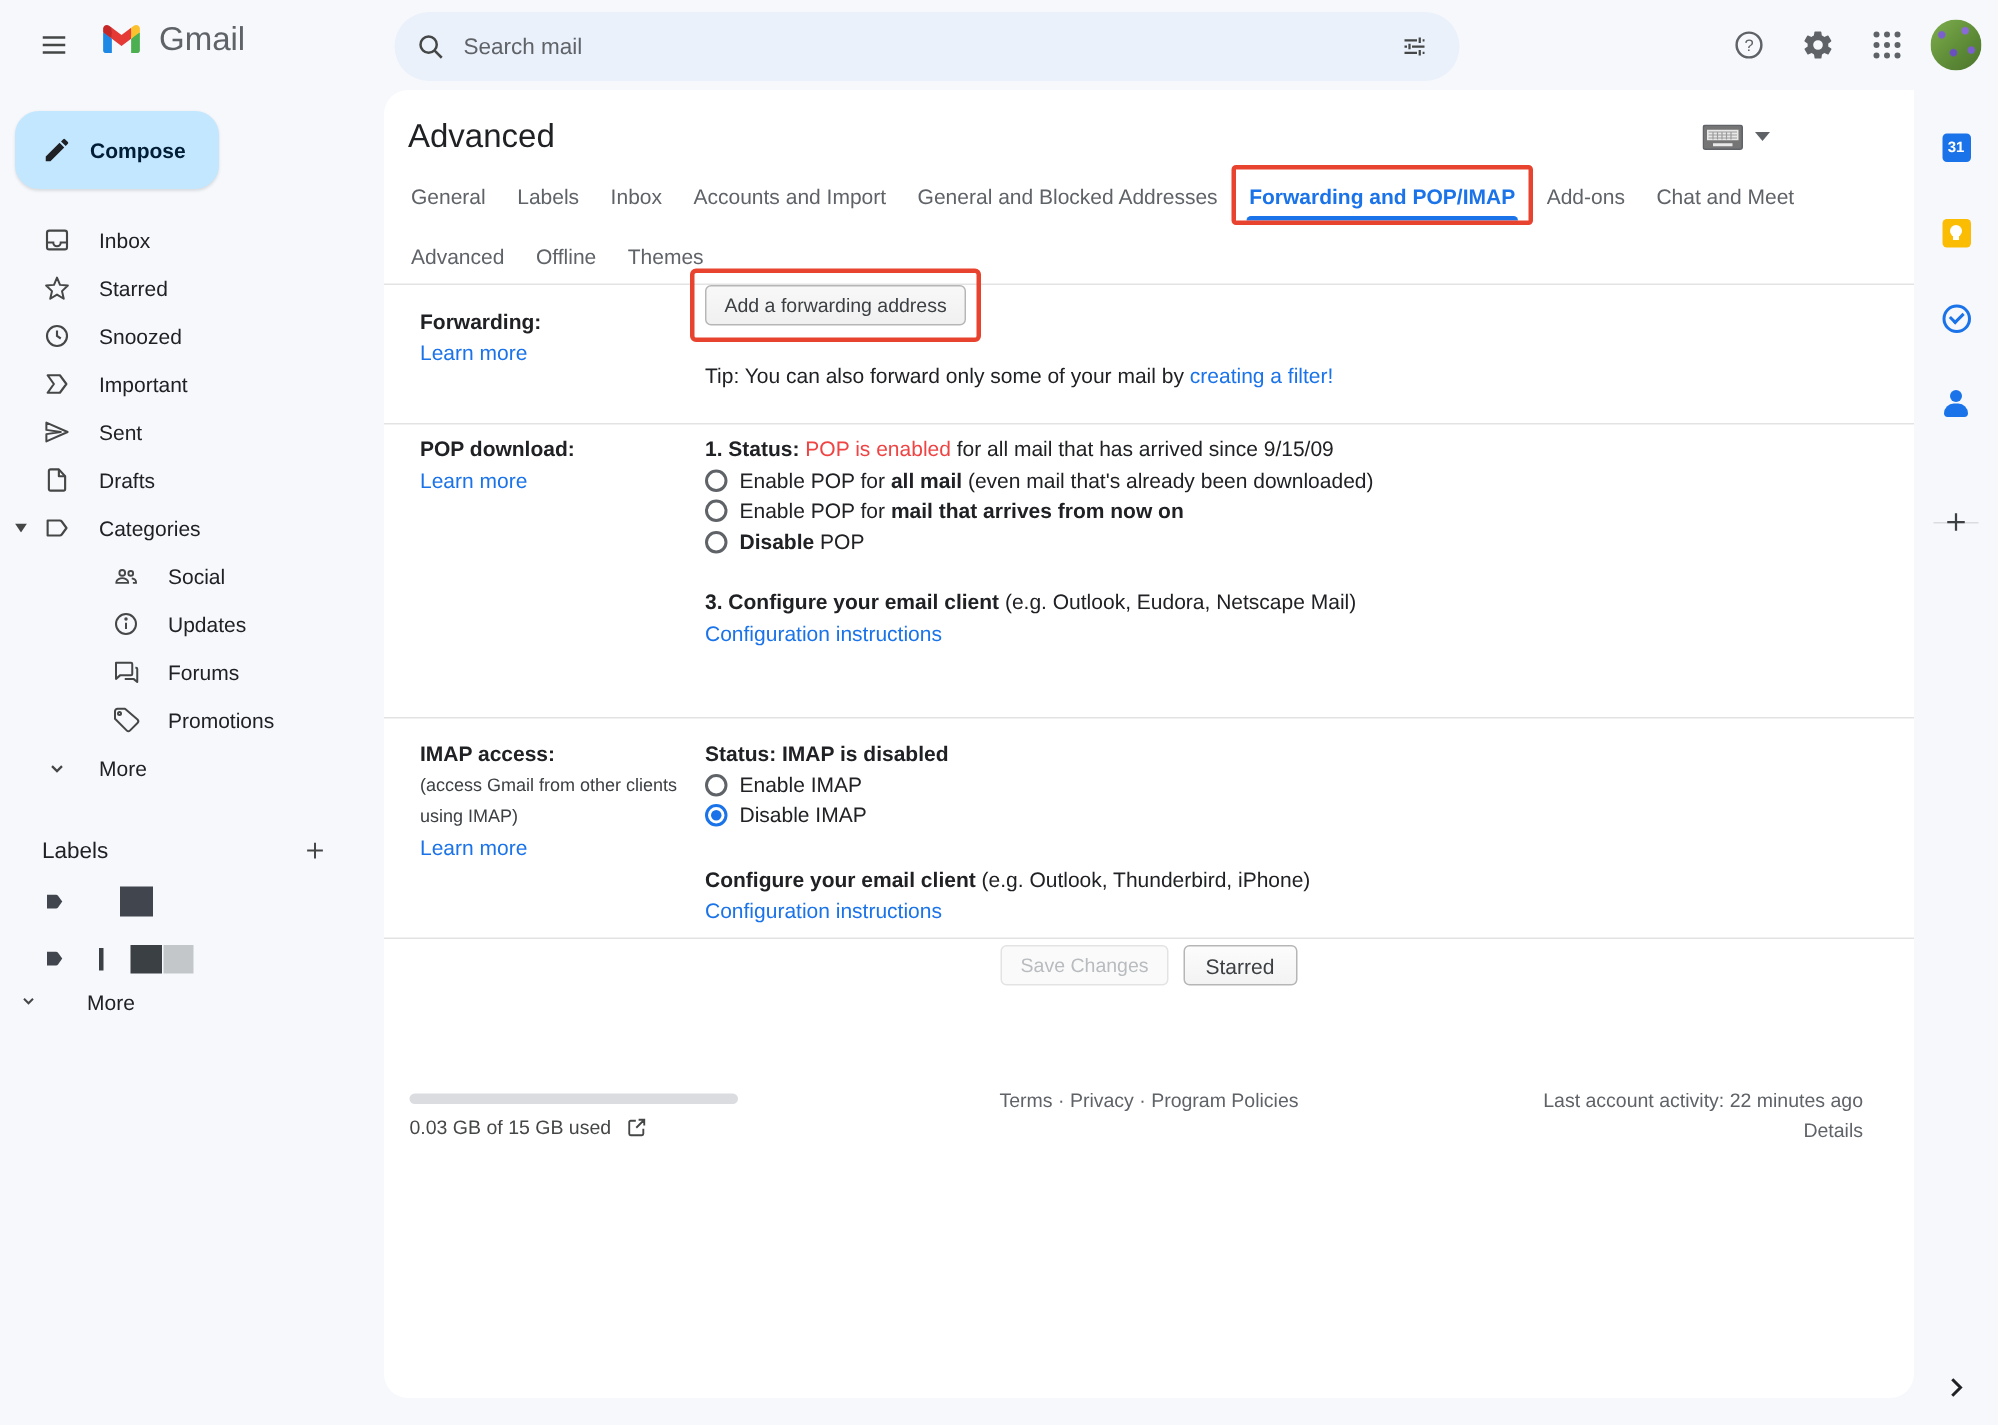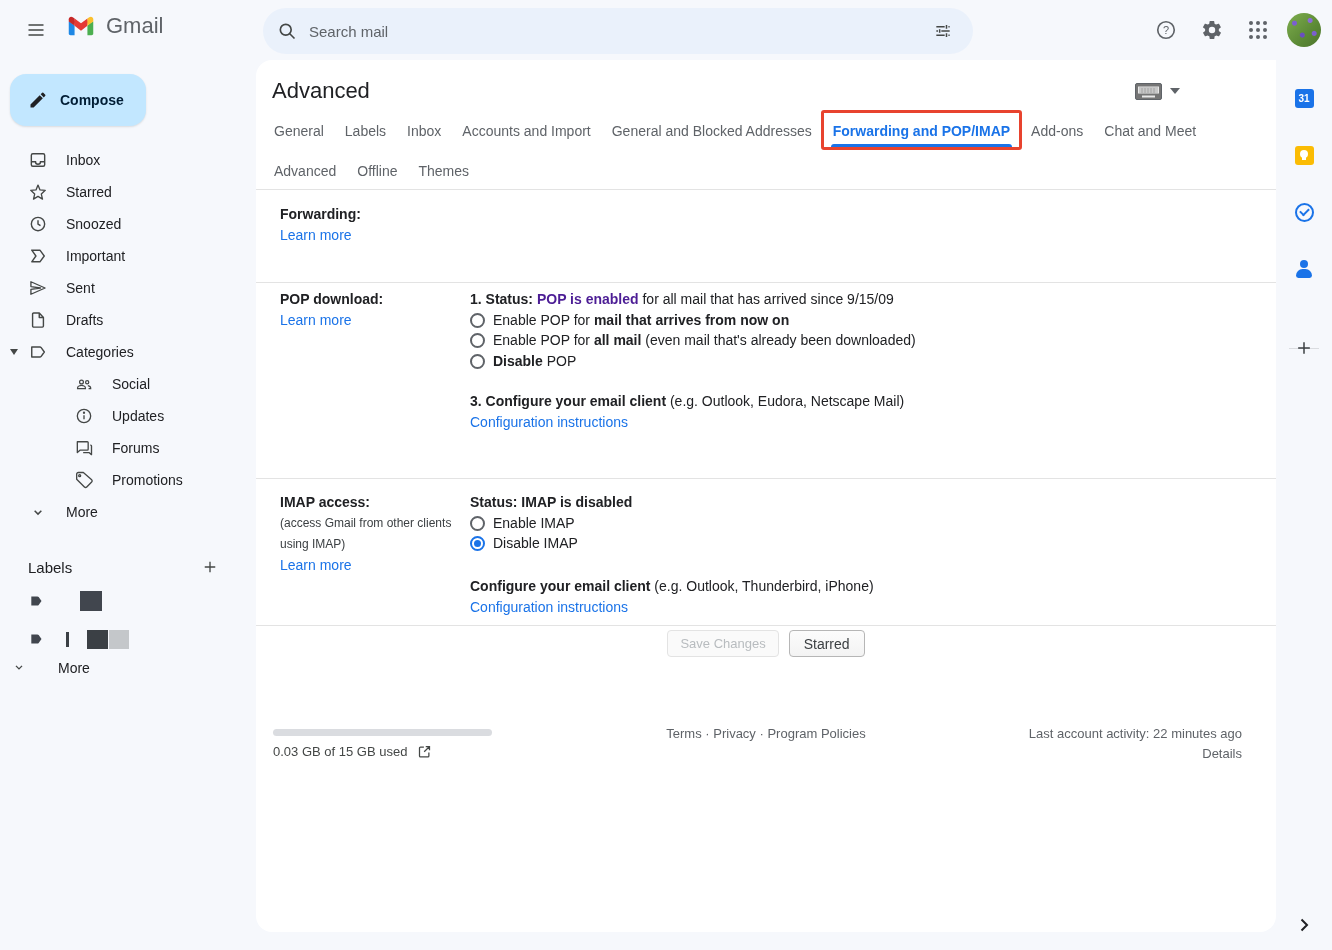--- a/index.html
+++ b/index.html
@@ -59,21 +59,21 @@
 
   .divider { position:absolute; left:0; right:0; height:0; border-top:1px solid #e3e3e3; }
 
   .sec { position:absolute; left:24px; right:20px; display:flex; }
   .sec-label { width:190px; flex:0 0 auto; }
   .sec-label .b { font-size:14px; font-weight:bold; color:#202124; line-height:21px; }
   .sec-label .sub { font-size:12px; color:#3c4043; line-height:21px; }
   .sec-body { flex:1; font-size:14px; line-height:21px; }
   a.lnk { color:#1a73e8; text-decoration:none; cursor:pointer; font-size:14px; line-height:21px; display:inline-block; }
   .bold { font-weight:bold; }
-  .green { color:#4c1d95; font-weight:bold; }
+  .green { color:#ef4444; font-weight:normal; }
 
   .red-box-btn { display:inline-block; border:3px solid #e8432e; border-radius:4px; padding:8px 7px; margin:-11px 0 0 -10px; }
   .gbtn { font-family:inherit; font-size:13px; color:#3c4043; background:linear-gradient(#f8f8f8,#f0f0f1); border:1px solid #b6b6b6; border-radius:4px; padding:5px 12px; cursor:pointer; }
   .tip-line { margin-top:12px; }
 
   .radio-row { display:flex; align-items:center; gap:8px; height:20.5px; }
   .radio { width:15px; height:15px; border:2px solid #5f6368; border-radius:50%; flex:0 0 auto; position:relative; cursor:pointer; }
   .radio.checked { border-color:#1a73e8; }
   .radio.checked::after { content:""; position:absolute; inset:2px; background:#1a73e8; border-radius:50%; }
 
@@ -367,40 +367,48 @@
     <span class="tab"><span>Themes</span></span>
   </div>
 
   <div class="divider" style="top:129px"></div>
 
   <div class="sec" style="top:130px">
     <div class="sec-label">
       <div class="b" style="padding-top:14px">Forwarding:</div>
       <a class="lnk">Learn more</a>
     </div>
+    <div class="sec-body">
+      <div class="red-box-btn">
+        <button class="gbtn">Add a forwarding address</button>
+      </div>
+      <div class="tip-line">
+        <span>Tip: You can also forward only some of your mail by </span><a class="lnk">creating a filter!</a>
+      </div>
+    </div>
   </div>
 
   <div class="divider" style="top:222px"></div>
 
   <div class="sec" style="top:229px">
     <div class="sec-label">
       <div class="b">POP download:</div>
       <a class="lnk">Learn more</a>
     </div>
     <div class="sec-body">
       <div>
         <span class="bold">1. Status: </span><span class="green">POP is enabled</span><span> for all mail that has arrived since 9/15/09</span>
       </div>
       <div class="radio-row">
         <span class="radio"></span>
-        <span><span>Enable POP for </span><span class="bold">mail that arrives from now on</span><span></span></span>
+        <span><span>Enable POP for </span><span class="bold">all mail</span><span> (even mail that's already been downloaded)</span></span>
       </div>
       <div class="radio-row">
         <span class="radio"></span>
-        <span><span>Enable POP for </span><span class="bold">all mail</span><span> (even mail that's already been downloaded)</span></span>
+        <span><span>Enable POP for </span><span class="bold">mail that arrives from now on</span><span></span></span>
       </div>
       <div class="radio-row">
         <span class="radio"></span>
         <span><span></span><span class="bold">Disable</span><span> POP</span></span>
       </div>
       <div class="cfg">
         <span class="bold">3. Configure your email client</span><span> (e.g. Outlook, Eudora, Netscape Mail)</span>
       </div>
       <a class="lnk">Configuration instructions</a>
     </div>

